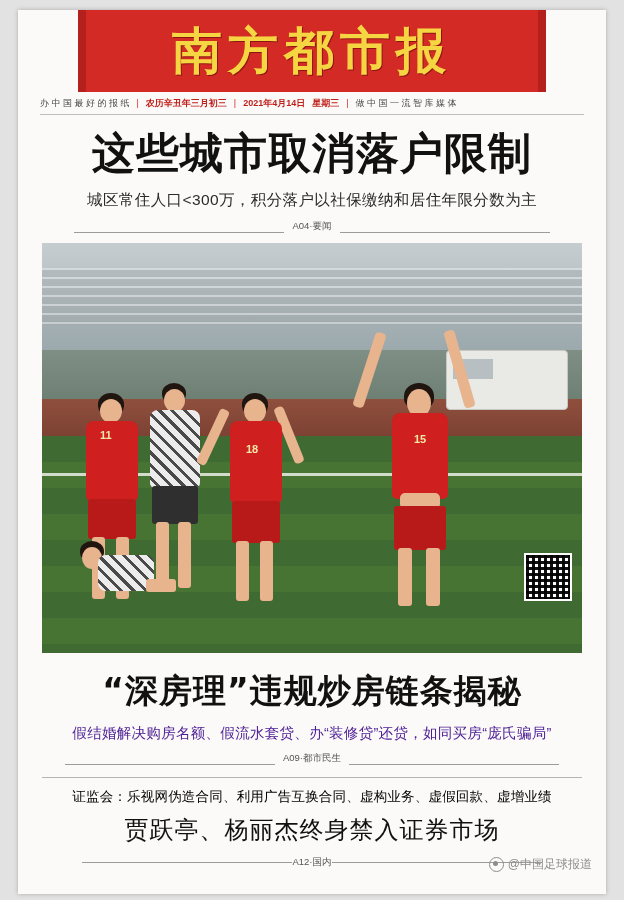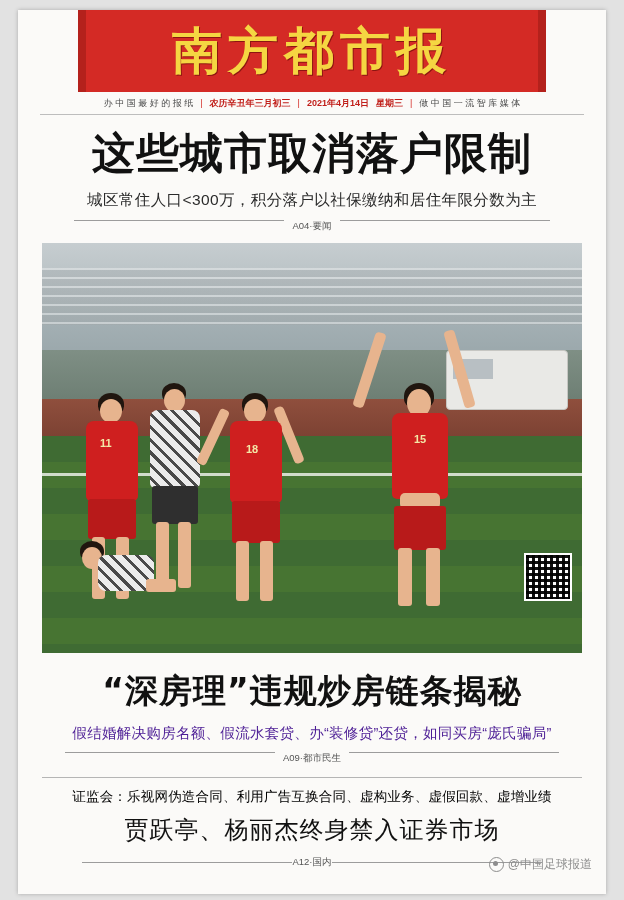--- a/index.html
+++ b/index.html
@@ -55,21 +55,20 @@
     width: 8px;
     background: #b4211c;
   }
   .masthead-strip-left { left: 0; }
   .masthead-strip-right { right: 0; }
 
   
   .dateline {
     display: flex;
     align-items: center;
-    justify-content: center;
     gap: 7px;
     height: 22px;
     font-size: 9px;
     color: #3a3a3a;
     border-bottom: 1px solid #bdbdbd;
     margin: 0 22px;
     white-space: nowrap;
   }
   .dateline .sep {
     color: #d42a25;
@@ -105,21 +104,21 @@
     margin-top: 12px;
     font-size: 15.5px;
     color: #2b2b2b;
     text-align: center;
     letter-spacing: 0.4px;
     white-space: nowrap;
   }
   .ref-line {
     margin-top: 9px;
     display: flex;
-    align-items: flex-start;
+    align-items: flex-end;
     justify-content: center;
     gap: 8px;
   }
   .ref-line .rule {
     height: 1px;
     background: #9c9c9c;
     width: 210px;
   }
   .ref-line .ref-text {
     font-size: 9.5px;
@@ -381,21 +380,21 @@
         <div class="skin" style="left:28px; top:172px; width:40px; height:16px; border-radius:5px;"></div>
         <div class="shorts" style="left:22px; top:185px; width:52px; height:44px;"></div>
         <div class="leg" style="left:26px; top:227px; width:14px; height:58px;"></div>
         <div class="leg" style="left:54px; top:227px; width:14px; height:58px;"></div>
       </div>
 
       <div class="player" style="left:36px; top:150px; width:80px; height:210px;">
         <div class="hair" style="left:20px; top:0px; width:26px; height:22px;"></div>
         <div class="skin" style="left:22px; top:6px; width:22px; height:24px;"></div>
         <div class="torso" style="left:8px; top:28px; width:52px; height:80px;"></div>
-        <div class="num" style="left:22px; top:44px;">11</div>
+        <div class="num" style="left:22px; top:36px;">11</div>
         <div class="shorts" style="left:10px; top:106px; width:48px; height:40px;"></div>
         <div class="leg" style="left:14px; top:144px; width:13px; height:62px;"></div>
         <div class="leg" style="left:38px; top:144px; width:13px; height:62px;"></div>
       </div>
 
       <div class="player" style="left:96px; top:140px; width:80px; height:220px;">
         <div class="hair" style="left:24px; top:0px; width:24px; height:20px;"></div>
         <div class="skin" style="left:26px; top:6px; width:21px; height:23px;"></div>
         <div class="torso white" style="left:12px; top:27px; width:50px; height:78px;"></div>
         <div class="shorts" style="left:14px; top:103px; width:46px; height:38px; background:#2f2f2f;"></div>

